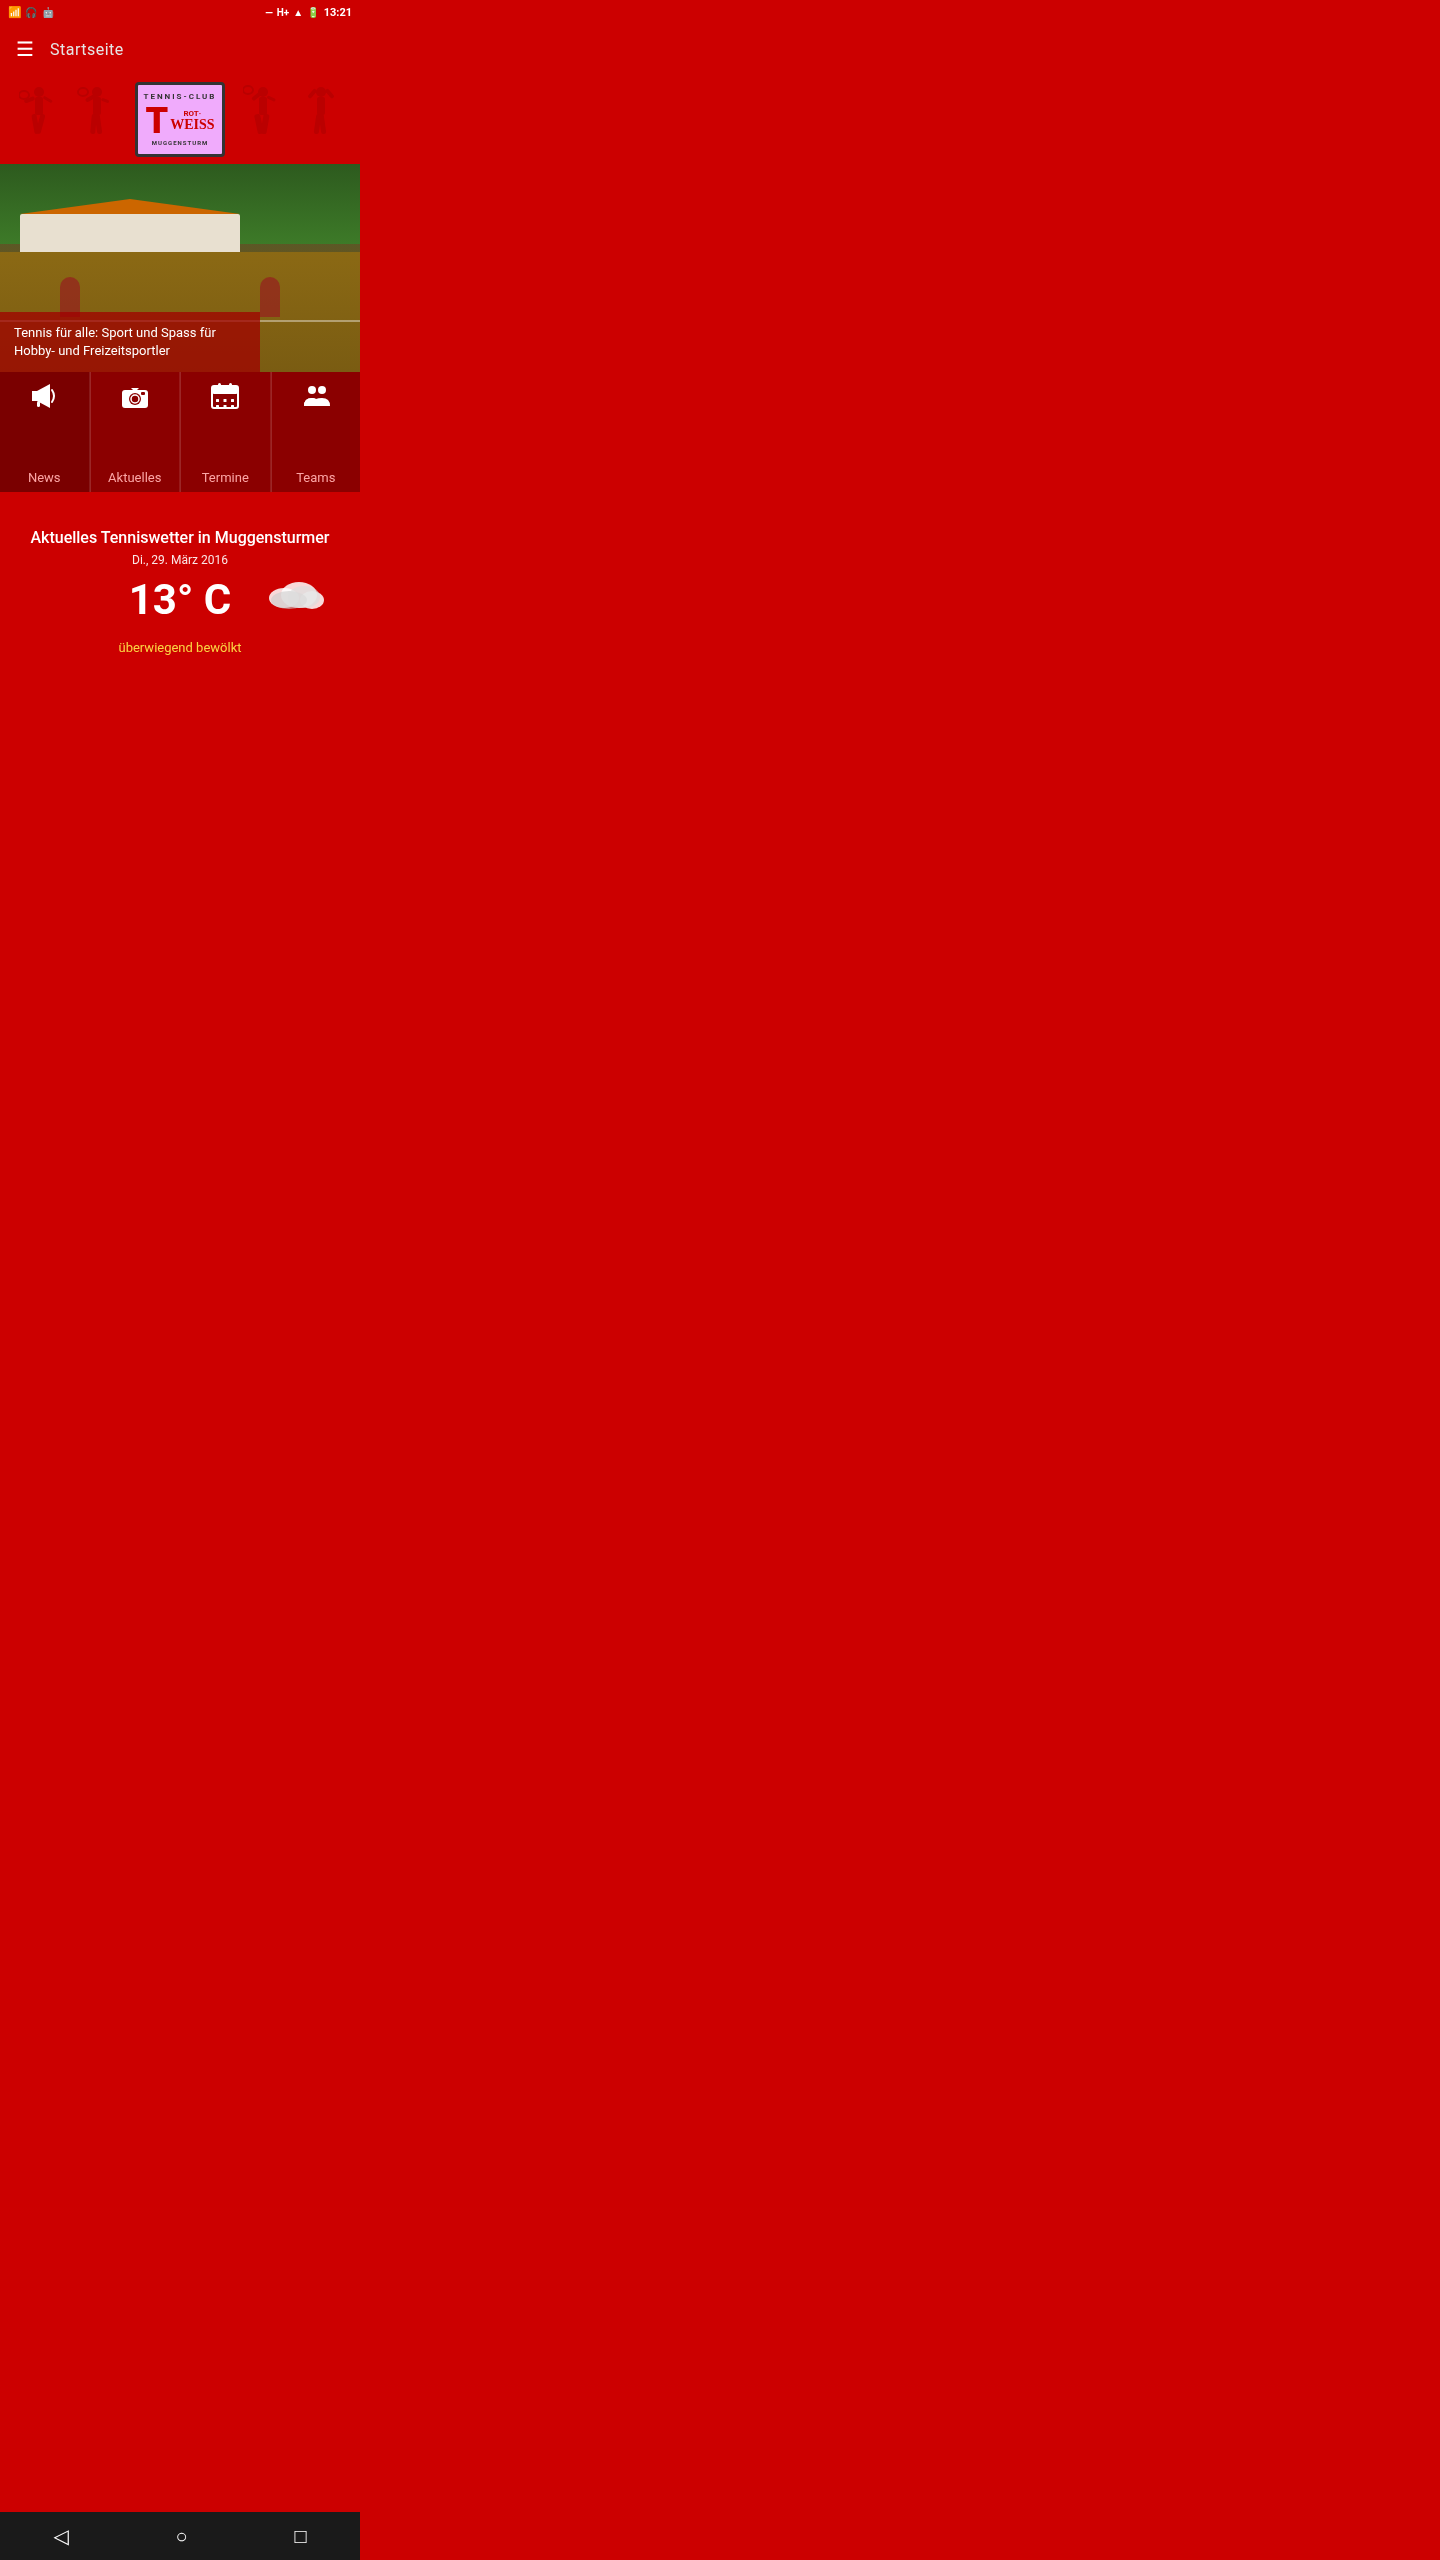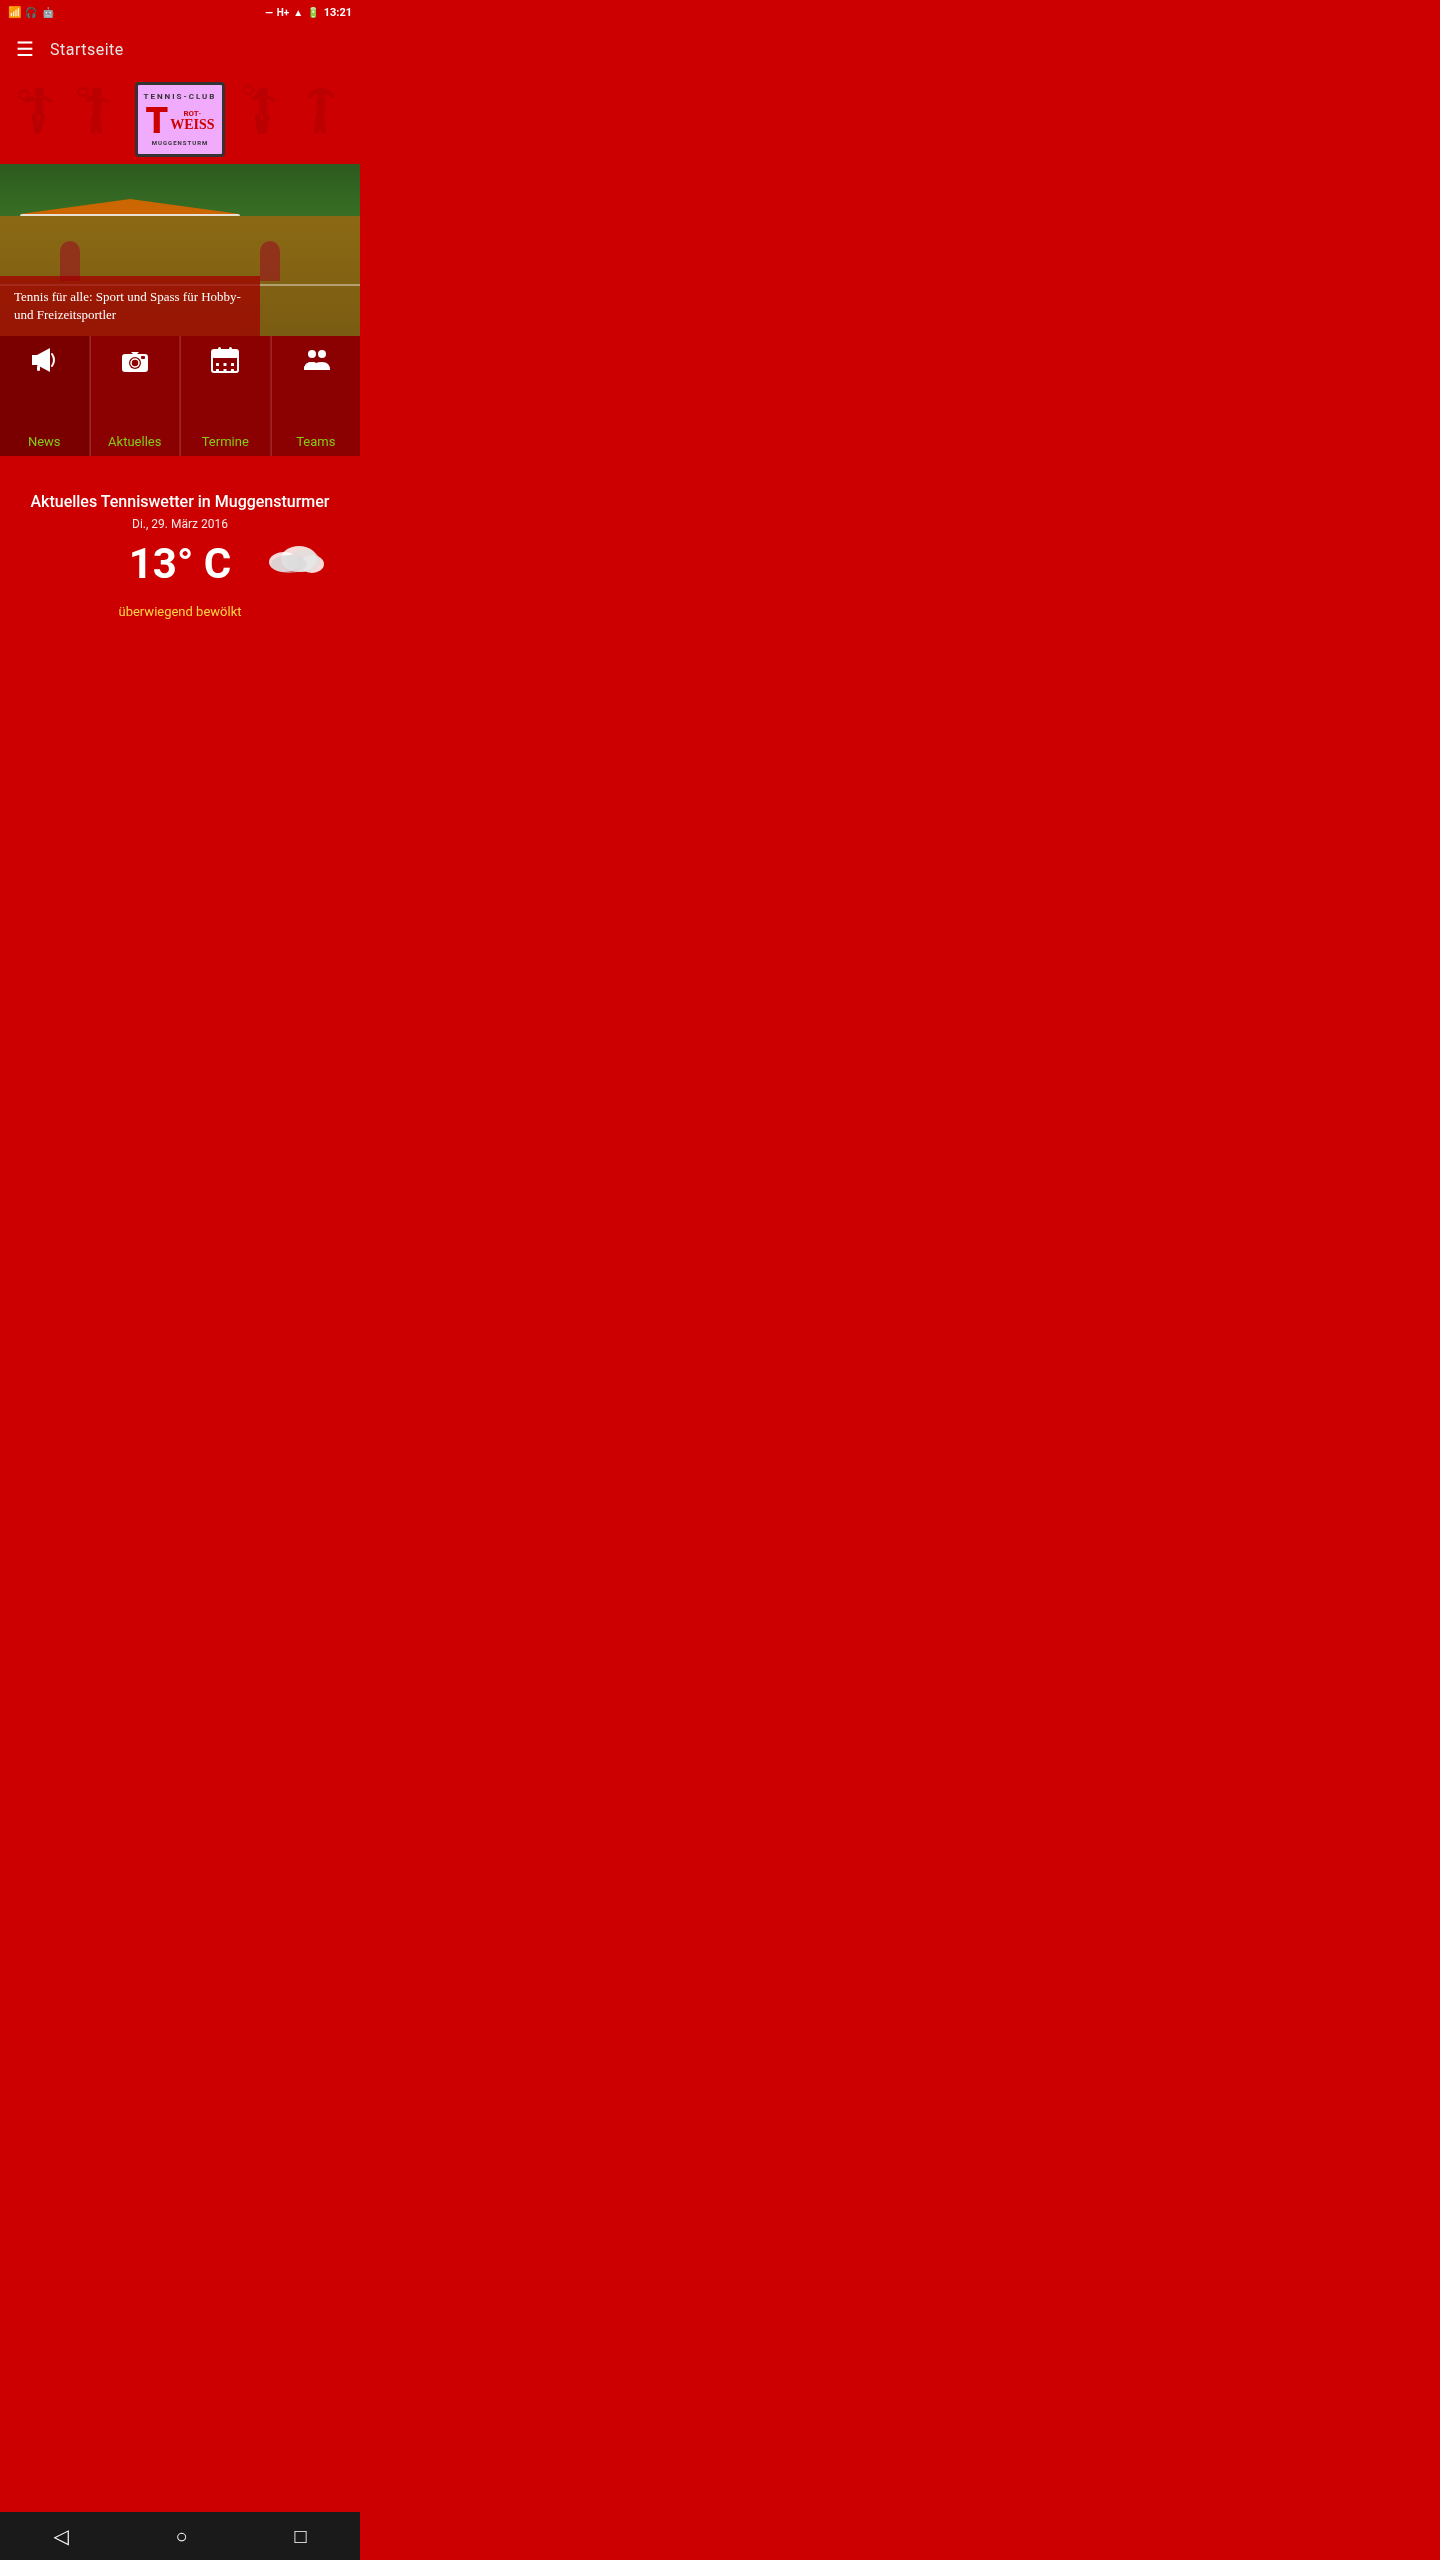--- a/index.html
+++ b/index.html
@@ -81,35 +81,34 @@
       position: relative;
       z-index: 10;
       display: flex;
       align-items: center;
       justify-content: center;
     }
 
     
     .hero-image {
       width: 100%;
-      height: 172px;
+      height: 208px;
       background: linear-gradient(
         rgba(100, 50, 50, 0.3),
         rgba(80, 30, 30, 0.5)
       ),
       linear-gradient(
         to bottom,
         #5a8a3a 0%,
         #4a7a2a 30%,
         #8b6914 60%,
         #7a5a10 100%
       );
       position: relative;
       overflow: hidden;
-      font-family: Liberation Serif, serif;
     }
 
     
     .hero-trees {
       position: absolute;
       top: 0;
       left: 0;
       right: 0;
       height: 80px;
       background: linear-gradient(to bottom, #2d5a1e, #3d7a28);
@@ -184,21 +183,21 @@
       background-color: #7a0000;
     }
 
     .nav-tab-icon {
       color: white;
       font-size: 28px;
       line-height: 1;
     }
 
     .nav-tab-label {
-      color: #84cc16;
+      color: #fca5a5;
       font-size: 13px;
       font-weight: 400;
       margin-top: 45px;
     }
 
     
     .weather-section {
       background-color: #cc0000;
       padding: 36px 16px 16px;
       display: flex;

